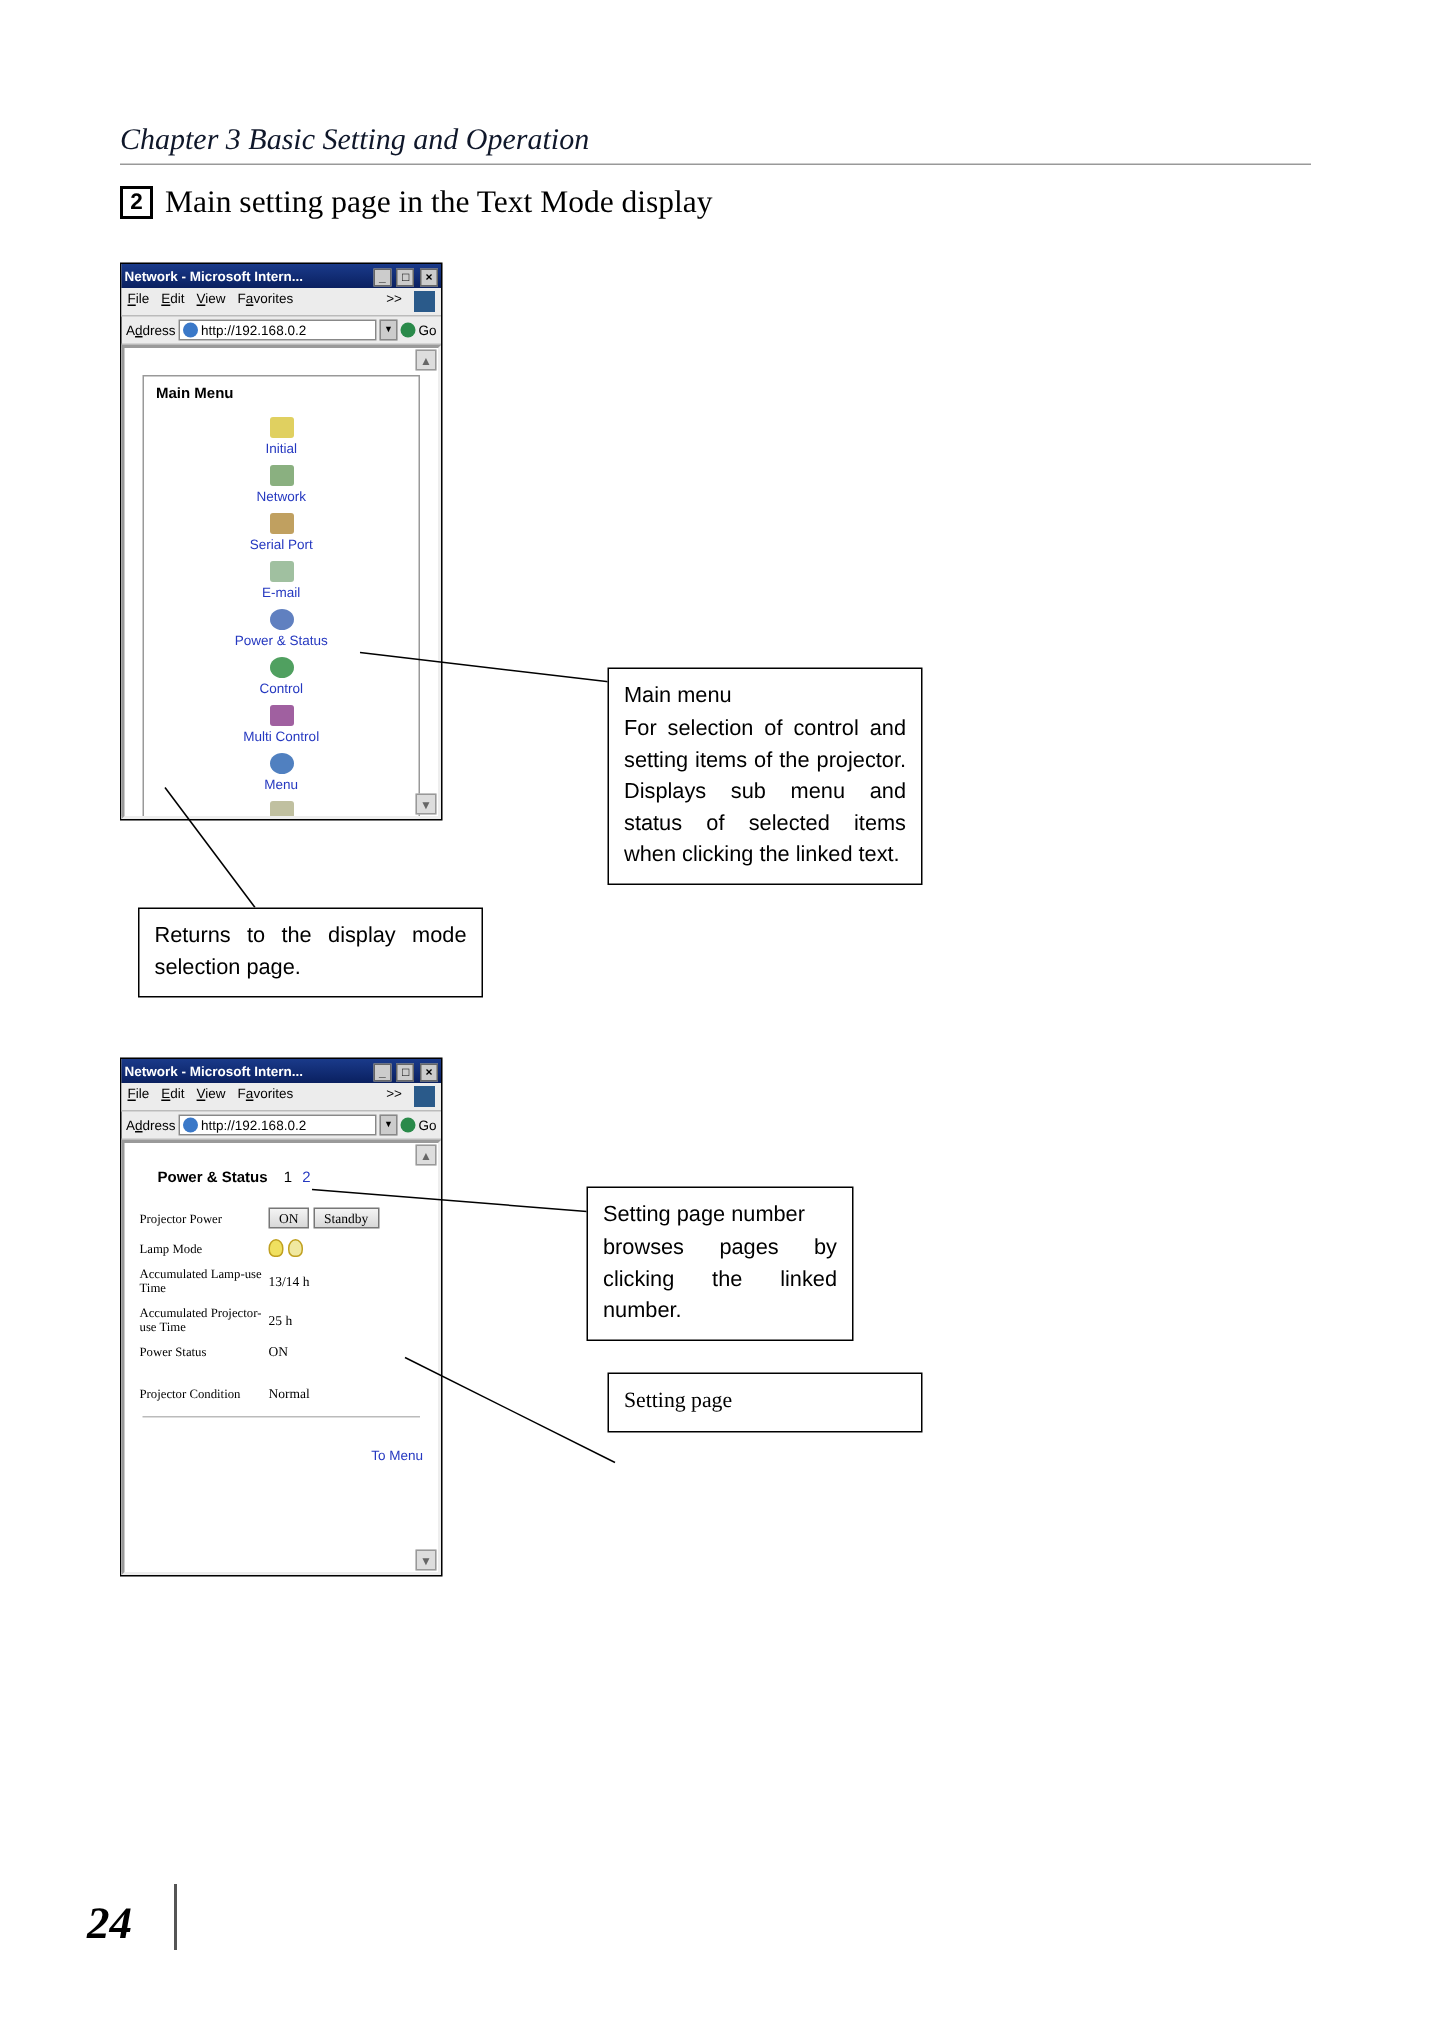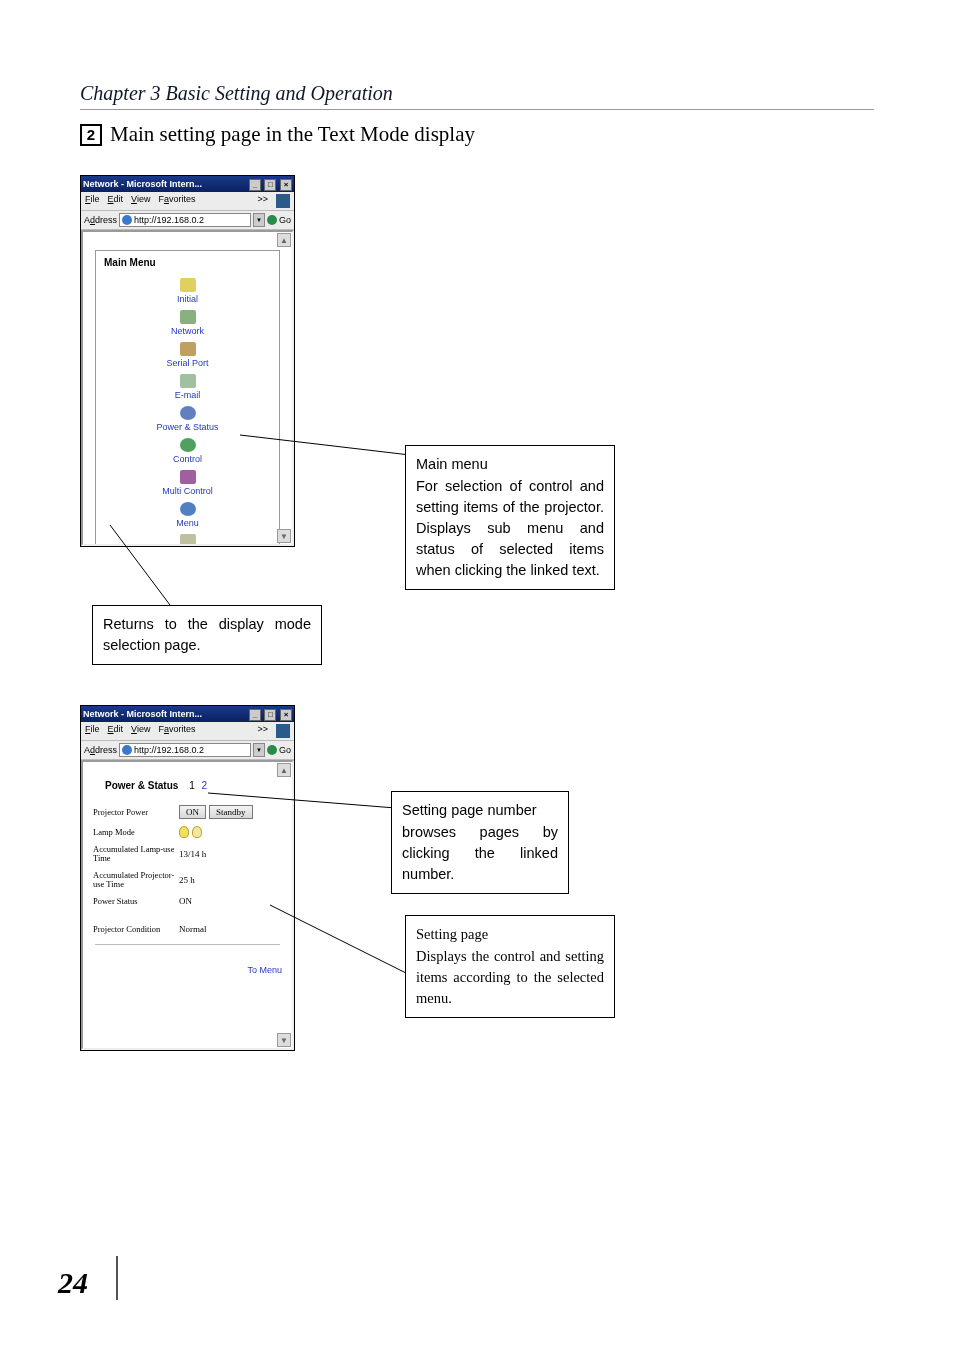--- a/index.html
+++ b/index.html
@@ -369,19 +369,18 @@
       <line x1="0" y1="0" x2="140" y2="70" stroke="#000" stroke-width="1"></line>
     </svg>
 
     <div class="callout" style="left:311px; top:616px; width:178px;">
       <div class="cohdr">Setting page number</div>
       <div>browses pages by clicking the linked number.</div>
     </div>
 
     <div class="callout" style="left:325px; top:740px; width:210px;font-family:Liberation Serif, serif;">
       <div class="cohdr">Setting page</div>
-      <div>Displays the control and setting items according to the selected menu.</div>
     </div>
 
   </div>
 </div>
 
 <div class="page-number">24</div>
 
 </body></html>

